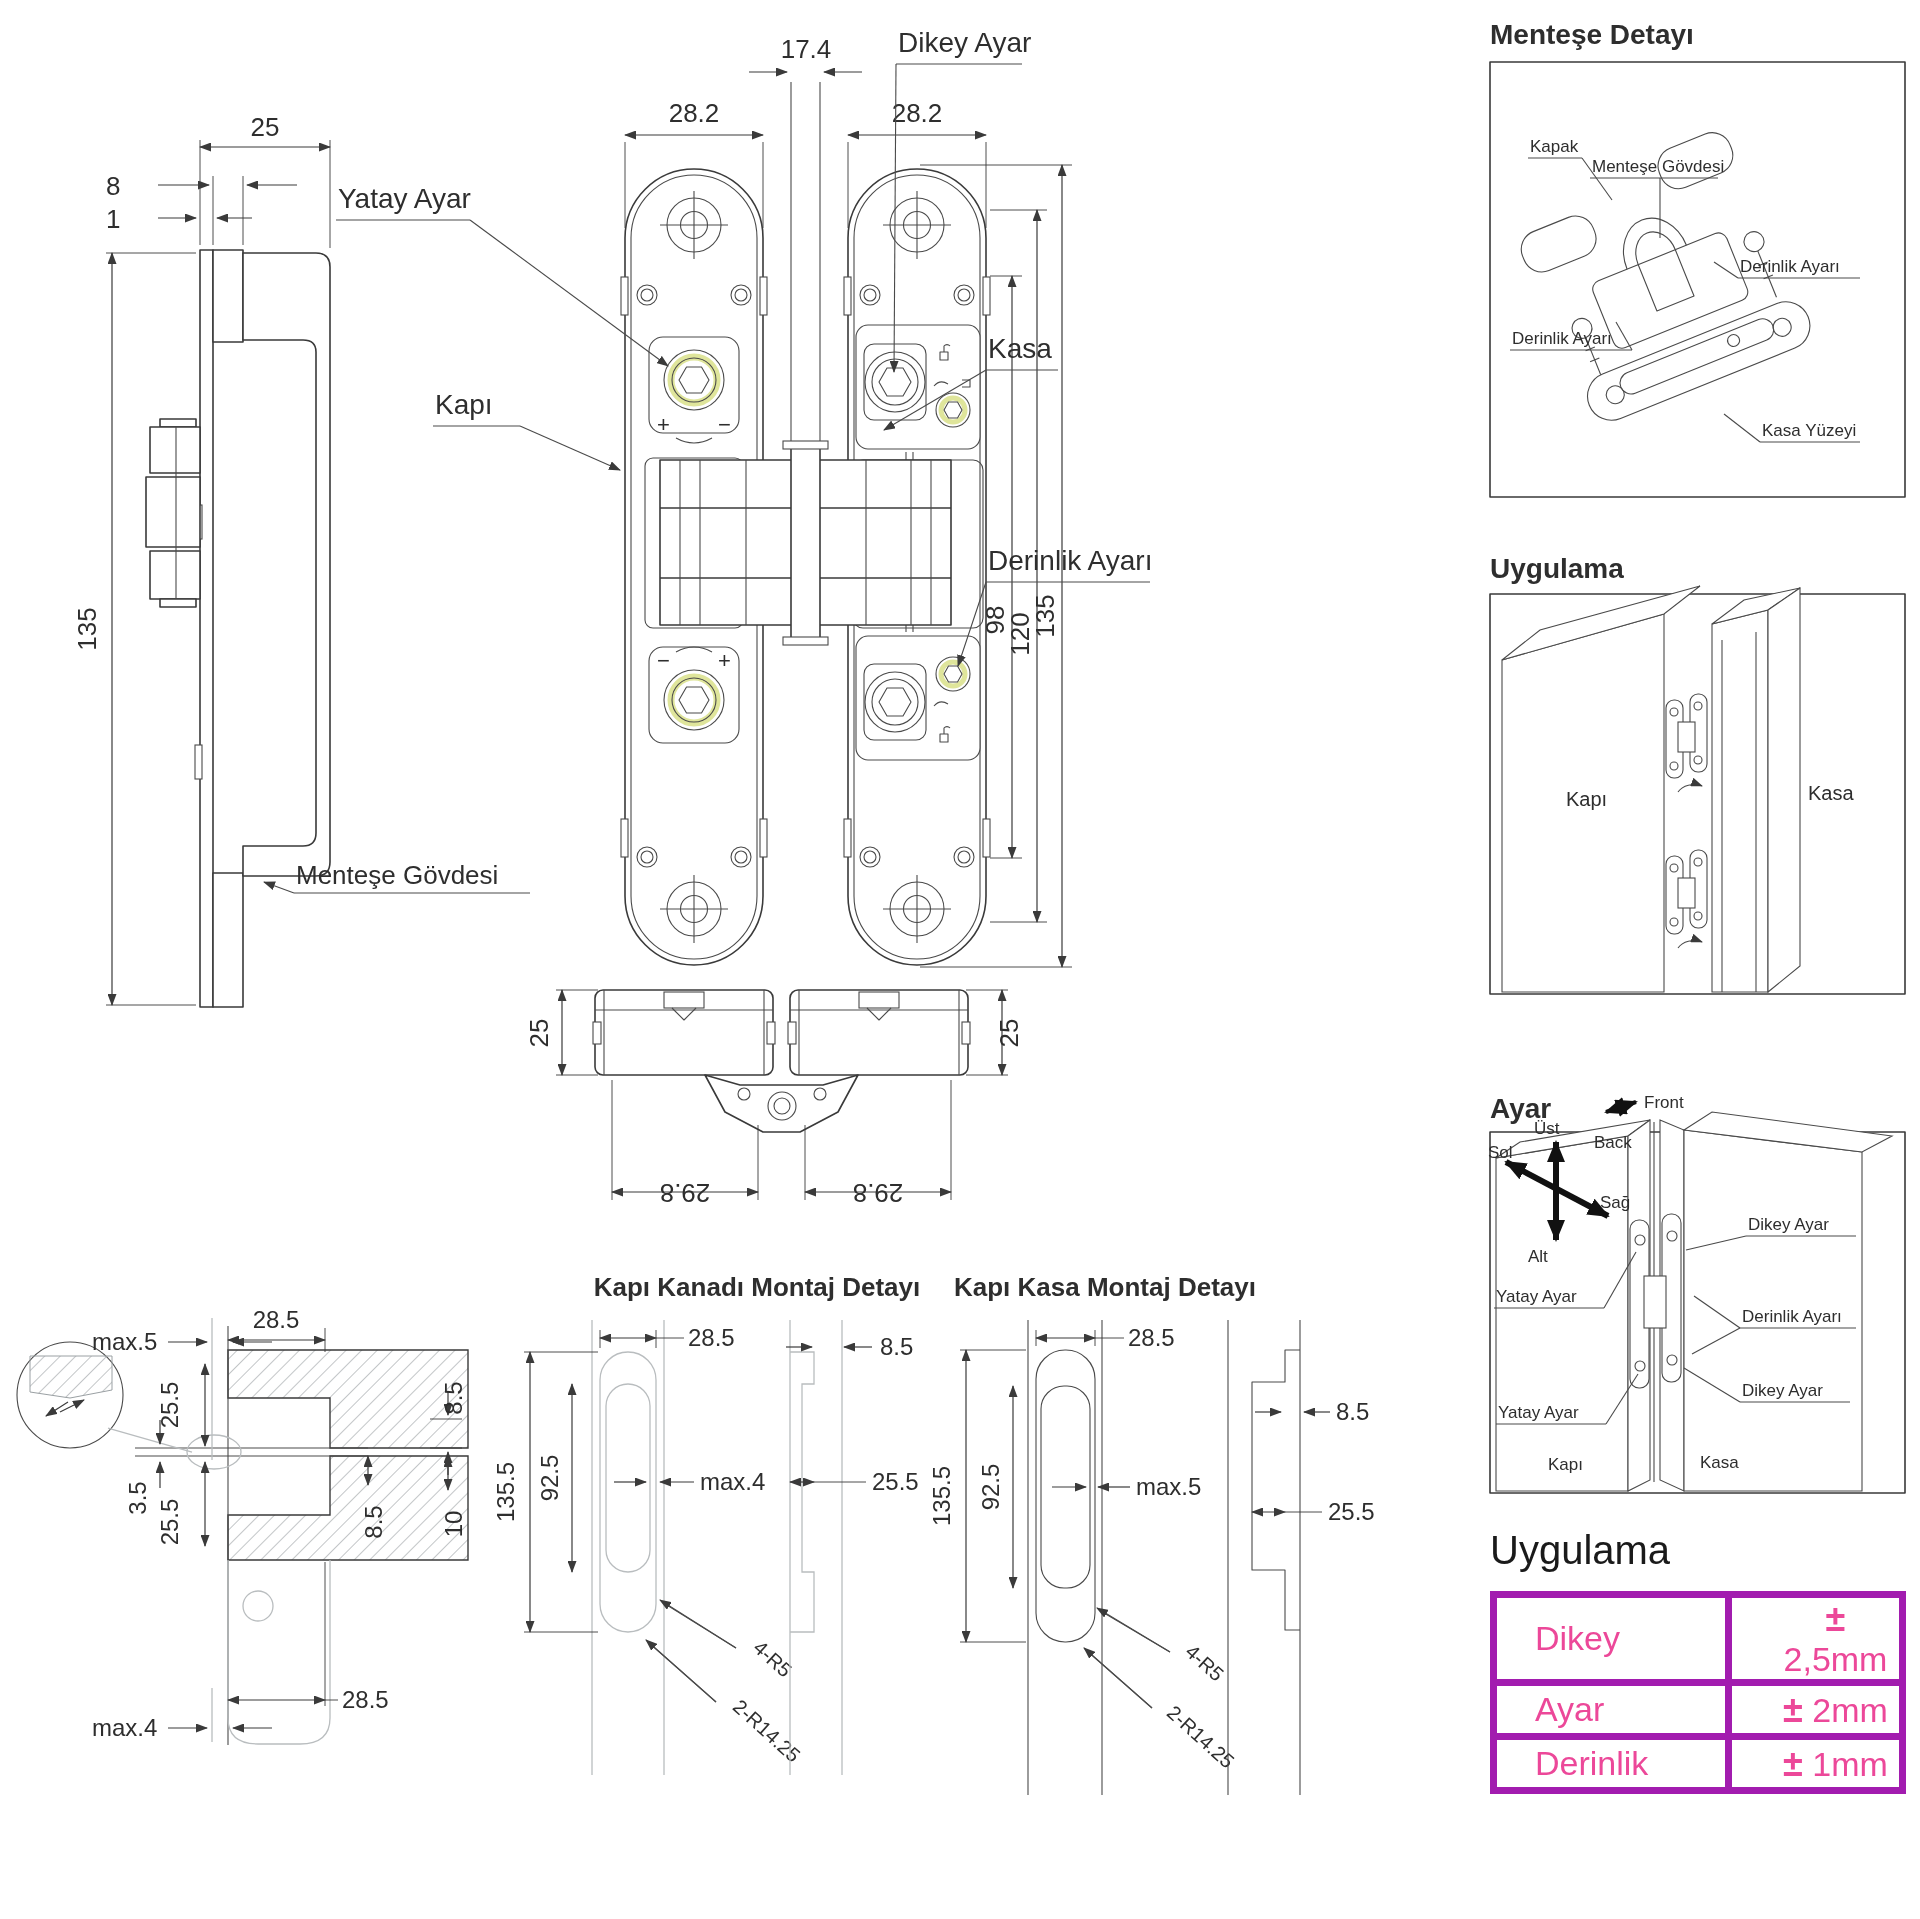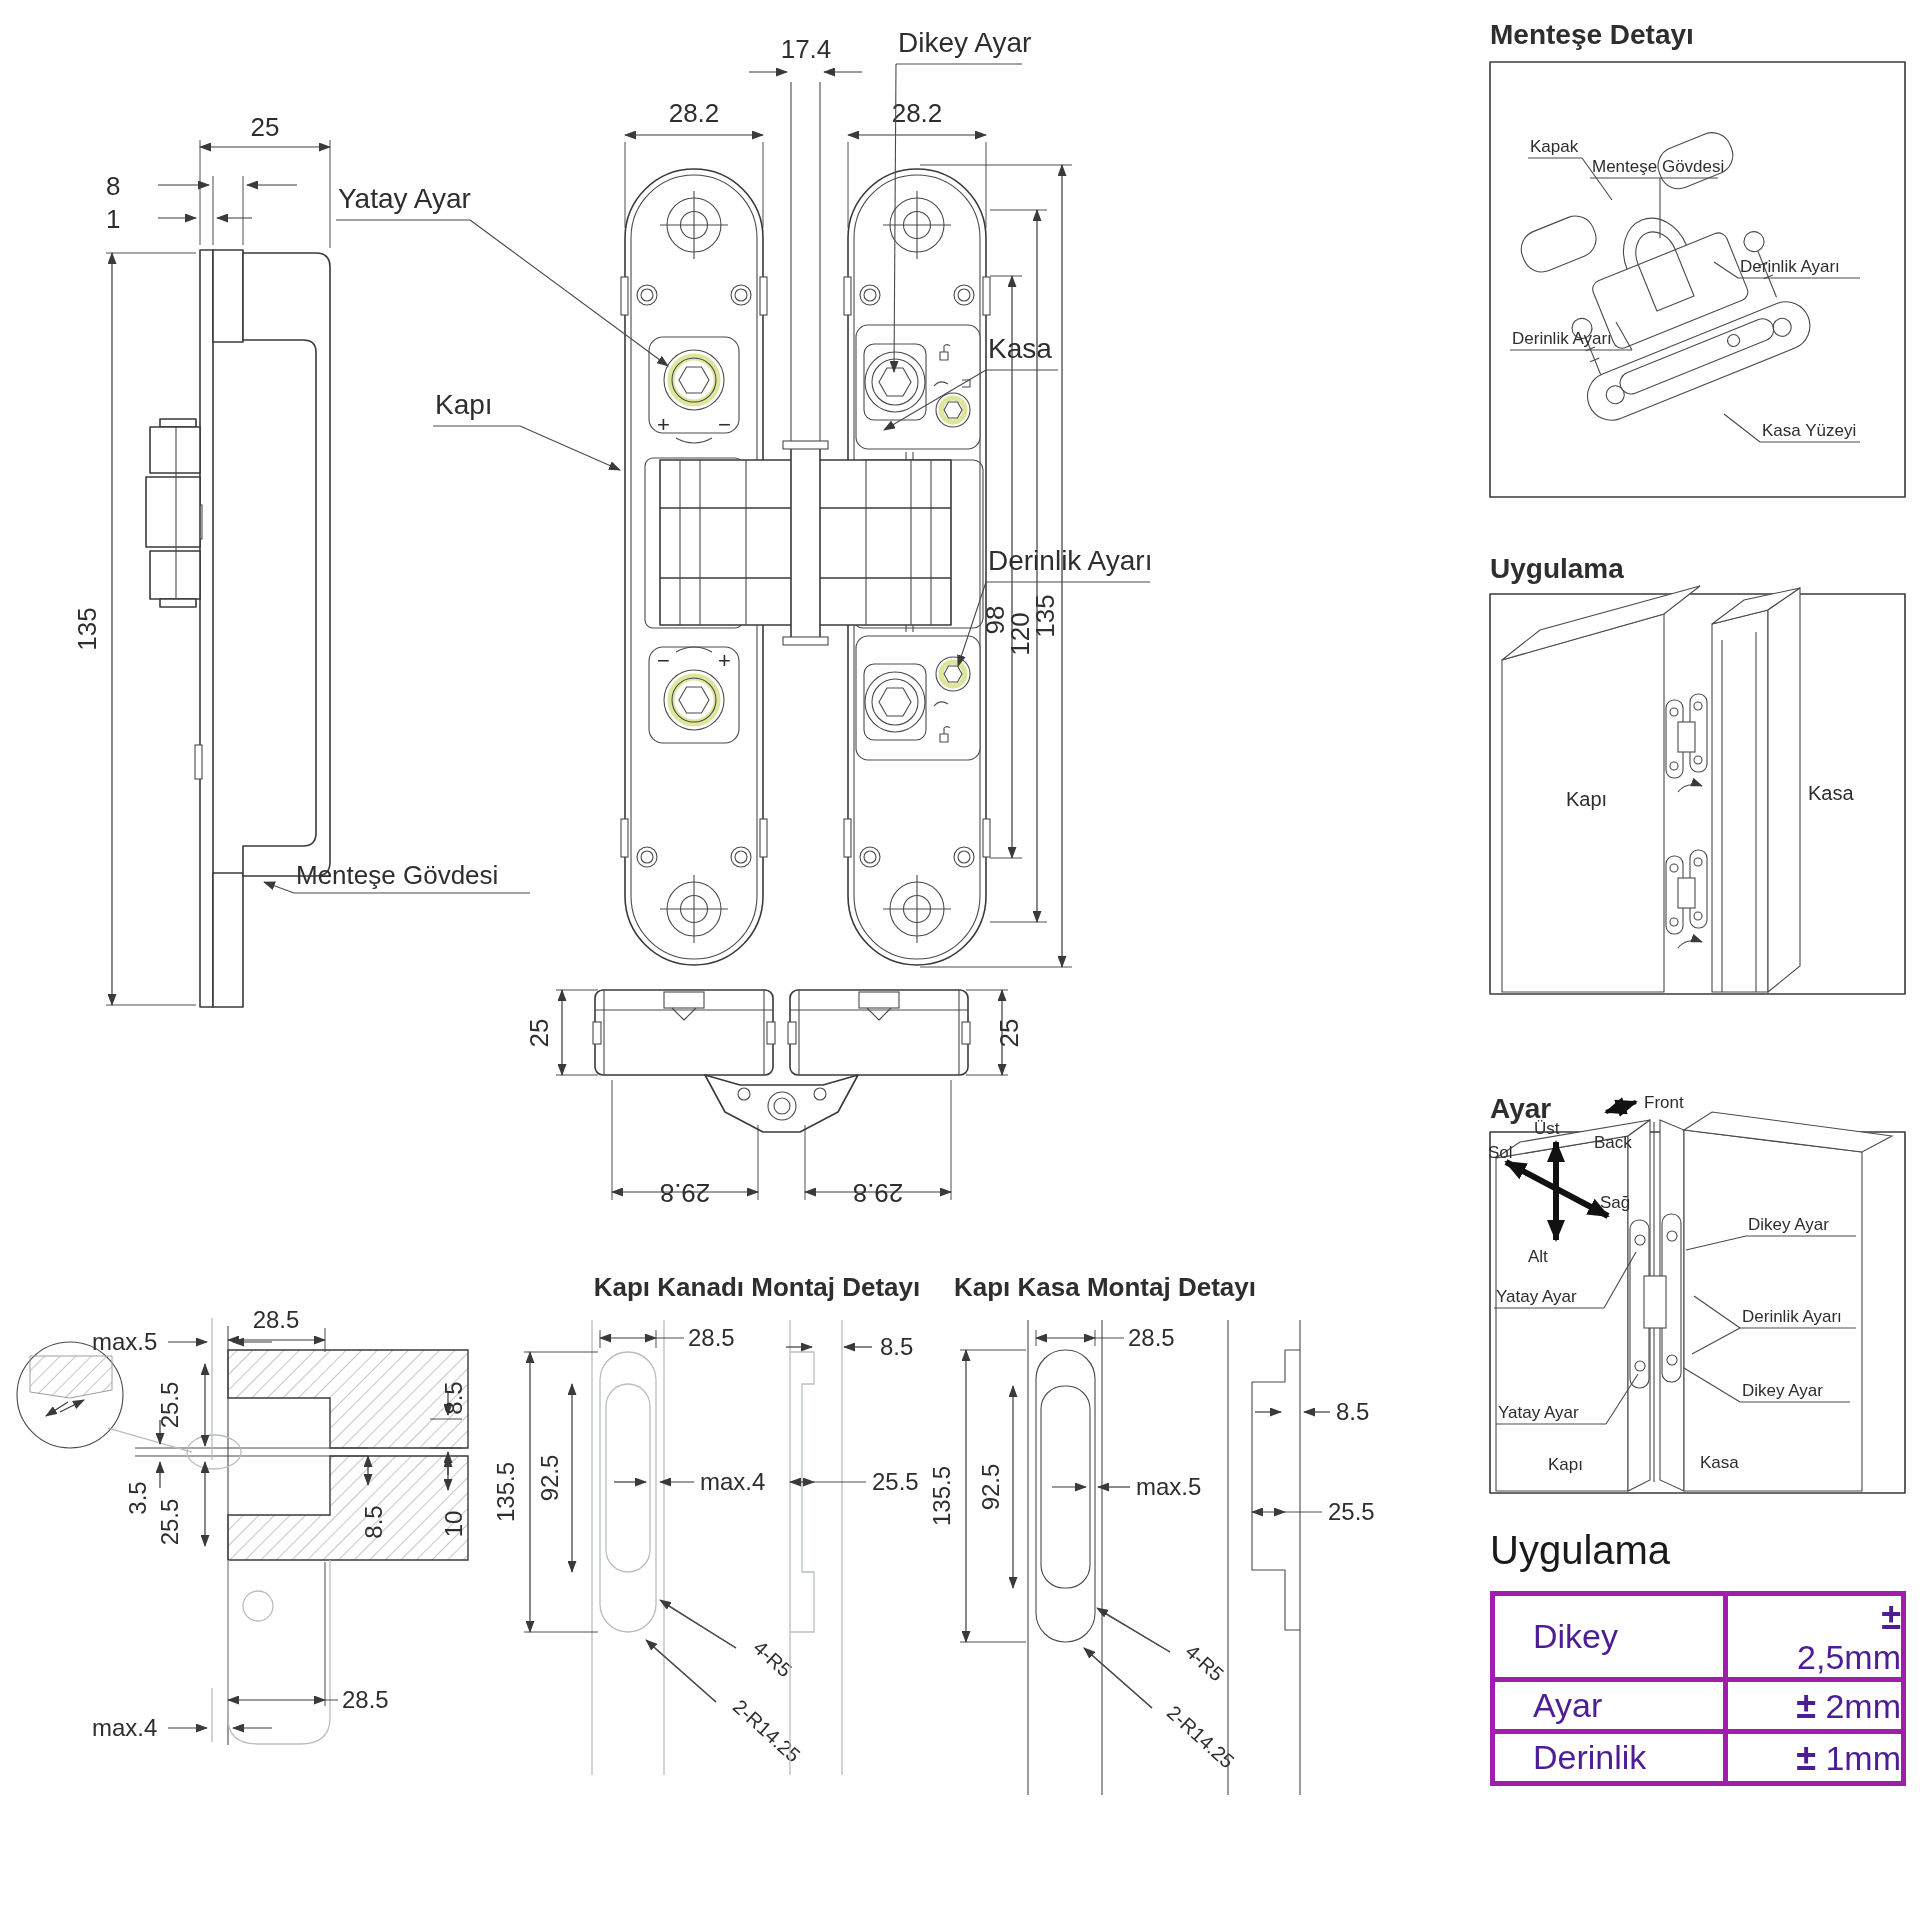--- a/index.html
+++ b/index.html
@@ -19,23 +19,23 @@
   .thk{fill:none;stroke:#111;stroke-width:6;}
   .thk2{fill:none;stroke:#111;stroke-width:4;}
   .t17{font-size:17px;} .t20{font-size:20px;} .t22{font-size:22px;}
   .t24{font-size:24px;} .t26{font-size:26px;} .t28{font-size:28px;}
   .bold{font-weight:bold;}
   .mid{text-anchor:middle;}
   
   #tol{position:absolute;left:1490px;top:1528px;width:416px;}
   #tol .title{font-size:40px;color:#1a1a1a;margin-bottom:18px;}
   #tol table{border-collapse:collapse;width:100%;}
-  #tol td{border:5px solid #a21caf;font-size:34px;color:#4c1d95;height:47px;padding:0;}
+  #tol td{border:7px solid #a21caf;font-size:34px;color:#ec4899;height:47px;padding:0;}
   #tol td.lab{padding-left:38px;width:190px;}
-  #tol td.val{text-align:right;padding-left:40px;}
+  #tol td.val{text-align:center;padding-left:40px;}
   #tol .pm{font-weight:bold;font-size:36px;}
 </style>
 </head>
 <body>
 
 <div id="sheet">
 <svg width="1920" height="1919" viewBox="0 0 1920 1919">
 <defs>
   <marker id="ar" markerWidth="12" markerHeight="9" refX="11" refY="4.5" orient="auto-start-reverse" markerUnits="userSpaceOnUse">
     <path d="M0,0 L12,4.5 L0,9 Z" fill="#3a3a3a"></path>

